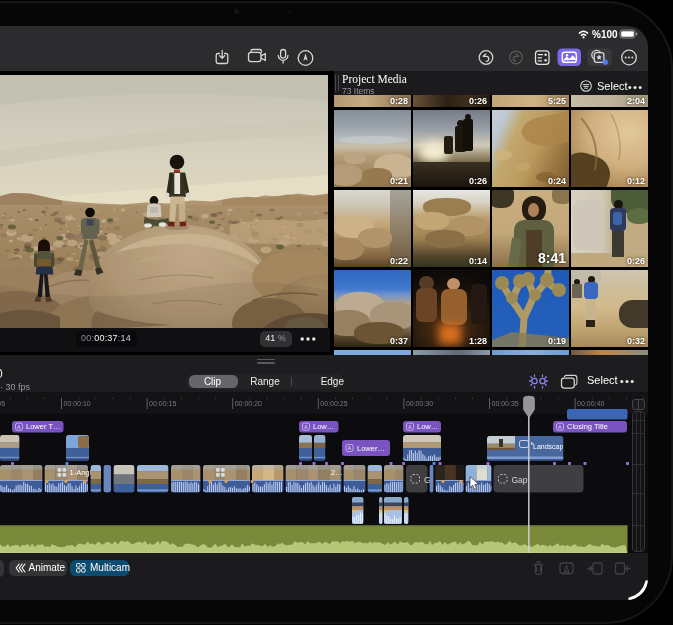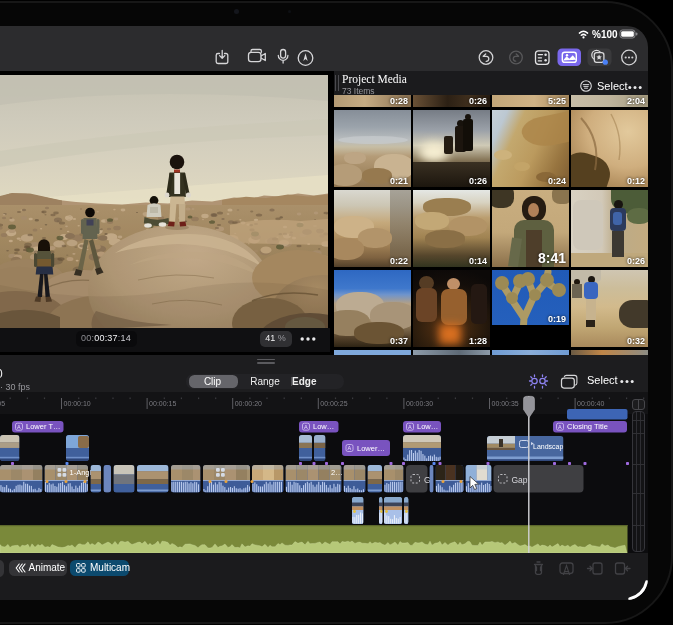--- a/index.html
+++ b/index.html
@@ -643,21 +643,21 @@
     </div>
 <div class="abs" style="left:413px;top:244px;width:77px;height:77px;overflow:hidden;background:radial-gradient(70px 60px at 45% 75%,#5c3414 0%,#32200e 40%,#140e0a 75%,#0c0908 100%);">
       <div class="abs" style="left:6px;top:6px;width:15px;height:14px;border-radius:50%;background:#553c24;"></div>
       <div class="abs" style="left:3px;top:18px;width:21px;height:34px;border-radius:6px;background:#6b4426;"></div>
       <div class="abs" style="left:34px;top:8px;width:13px;height:12px;border-radius:50%;background:#c09068;"></div>
       <div class="abs" style="left:28px;top:19px;width:26px;height:36px;border-radius:7px;background:#96602e;"></div>
       <div class="abs" style="left:26px;top:54px;width:22px;height:20px;background:#d86f20;filter:blur(4px);"></div>
       <div class="abs" style="left:58px;top:14px;width:16px;height:40px;border-radius:5px;background:#241812;"></div>
       <div class="abs" style="right:3px;bottom:1px;font-size:9px;font-weight:bold;color:#fff;text-shadow:0 0 3px rgba(0,0,0,0.9);">1:28</div>
     </div>
-<div class="abs" style="left:492px;top:244px;width:77px;height:55px;overflow:hidden;background:linear-gradient(180deg,#205ab8 0%,#2560bc 100%);">
+<div class="abs" style="left:492px;top:244px;width:77px;height:77px;overflow:hidden;background:linear-gradient(180deg,#205ab8 0%,#2560bc 100%);">
       <svg class="abs" style="left:0;top:0;" width="77" height="77" viewBox="0 0 77 77">
         <g stroke="#ad9a64" stroke-width="7" fill="none" stroke-linecap="round">
           <path d="M30 77 L32 48 L20 30 M32 48 L42 26 M42 26 L36 10 M42 26 L54 12 M20 30 L10 14 M20 30 L28 12 M54 12 L66 20 M54 12 L56 2"></path>
         </g>
         <g fill="#9c8a54">
           <circle cx="20" cy="28" r="6"></circle>
           <circle cx="10" cy="13" r="7"></circle>
           <circle cx="28" cy="11" r="7"></circle>
           <circle cx="36" cy="9" r="7"></circle>
           <circle cx="55" cy="10" r="7"></circle>
@@ -686,21 +686,21 @@
 <div class="abs" style="left:0;top:329px;width:648px;height:37px;background:#1d1d1f;"></div>
 <div class="abs" style="left:257px;top:332.5px;width:17.5px;height:1.5px;background:#5a5a5e;border-radius:1px;"></div>
 <div class="abs" style="left:257px;top:336px;width:17.5px;height:1.5px;background:#5a5a5e;border-radius:1px;"></div>
 <div class="abs" style="left:-4px;top:341px;font-size:12px;color:#f0f0f2;">0</div>
 <div class="abs" style="left:0px;top:356px;font-size:9px;color:#98989d;">· 30 fps</div>
 <div class="abs" style="left:186px;top:347.5px;width:158px;height:15.5px;background:#232326;border-radius:7px;">
 <div class="abs" style="left:2.5px;top:1.5px;width:49px;height:12.5px;background:#65656a;border-radius:5.5px;"></div>
 <div class="abs" style="left:0;top:2px;width:53px;text-align:center;font-size:10px;color:#fff;">Clip</div>
 <div class="abs" style="left:53px;top:2px;width:52px;text-align:center;font-size:10px;color:#eee;">Range</div>
 <div class="abs" style="left:104.5px;top:3.5px;width:1px;height:8.5px;background:#4a4a4e;"></div>
-<div class="abs" style="left:106px;top:2px;width:52px;text-align:left;font-size:10px;color:#eee;font-weight:bold;">Edge</div>
+<div class="abs" style="left:106px;top:2px;width:52px;text-align:right;font-size:10px;color:#eee;">Edge</div>
 </div>
 <svg class="abs" style="left:528px;top:346px;" width="60" height="18" viewBox="0 0 60 18">
 <g stroke="#8d82f0" stroke-width="1.3" fill="none" stroke-linecap="round">
 <circle cx="6.5" cy="9" r="2.7"></circle>
         <circle cx="14.5" cy="9" r="2.7"></circle>
 <path d="M6.5 3 v1.6 M6.5 14.4 v1.6 M1.5 9 h1.6 M2.8 4.8 l1.3 1.3 M2.8 13.2 l1.3 -1.3"></path>
 <path d="M14.5 3 v1.6 M14.5 14.4 v1.6 M19.5 9 h-1.6 M18.2 4.8 l-1.3 1.3 M18.2 13.2 l-1.3 -1.3"></path>
 </g>
 <g stroke="#d6d6d8" stroke-width="1.25" fill="none">
 <path d="M36.2 5.2 a2.4 2.4 0 0 1 2.3 -1.8 h8 a2.4 2.4 0 0 1 2.4 2.4 v5.2 a2.4 2.4 0 0 1 -1.8 2.3" stroke-width="1.1"></path>

